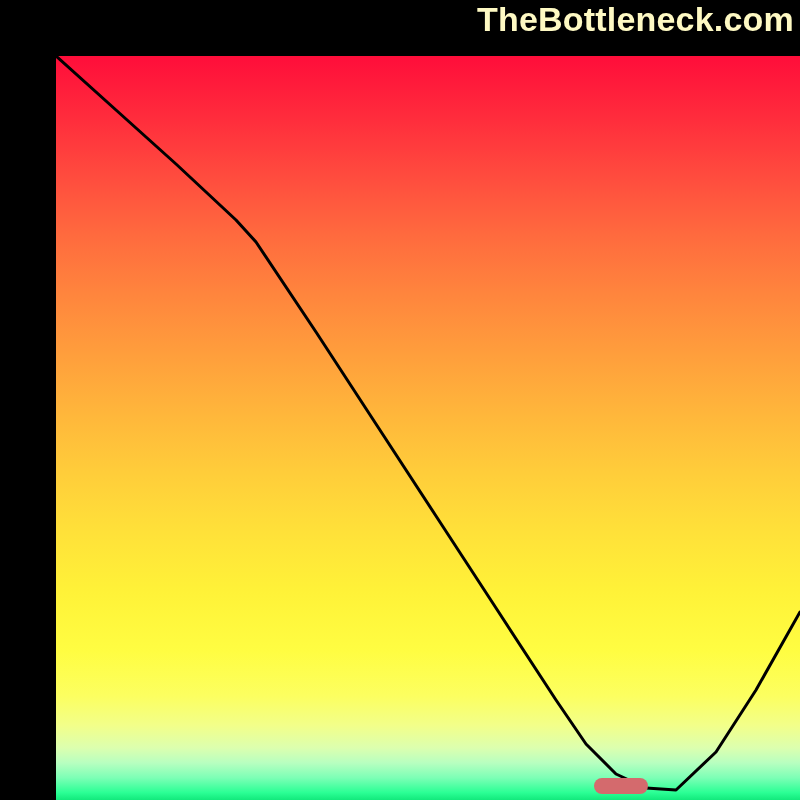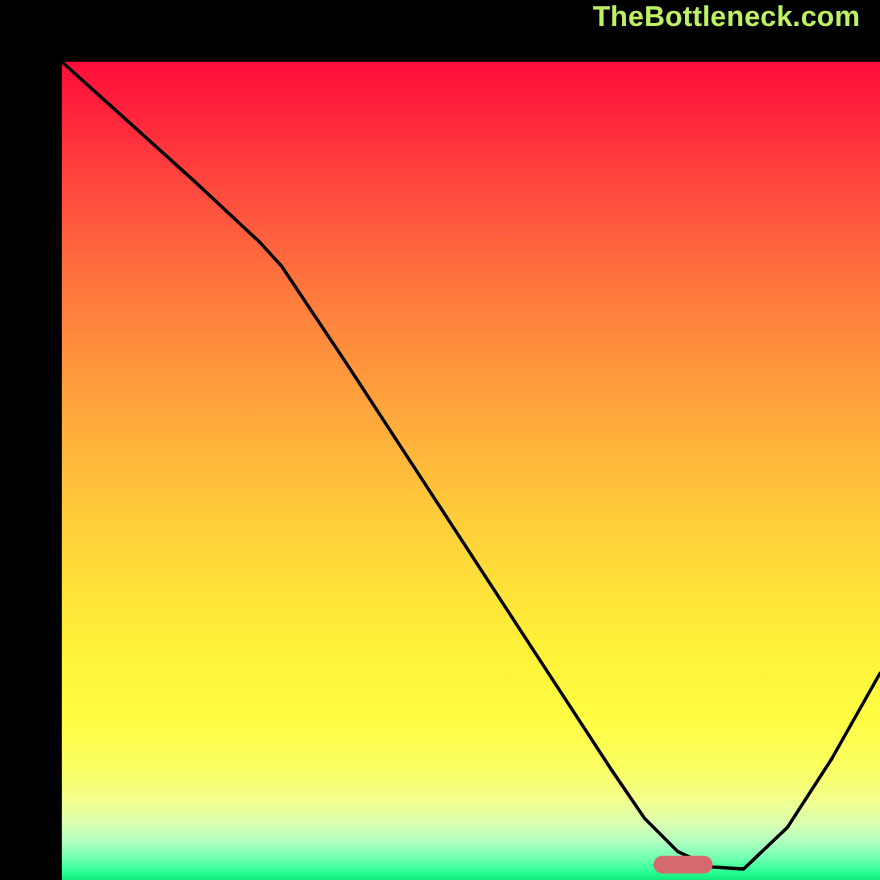--- a/index.html
+++ b/index.html
@@ -45,23 +45,23 @@
       #dcffaf 93%,
       #b8ffc0 95%,
       #7dffb6 97%,
       #2bff95 99%,
       #12e97c 100%
     );
   }
   .watermark {
     position: absolute;
     top: 0px;
-    right: 18px;
-    color: #bef264;
-    font-size: 26px;
+    right: 6px;
+    color: #fef9c3;
+    font-size: 34px;
     font-weight: 600;
     letter-spacing: 0.2px;
     user-select: none;
   }
   svg.lines {
     position: absolute;
     top: 0; left: 0;
     width: 744px; height: 744px;
   }
   .marker {

